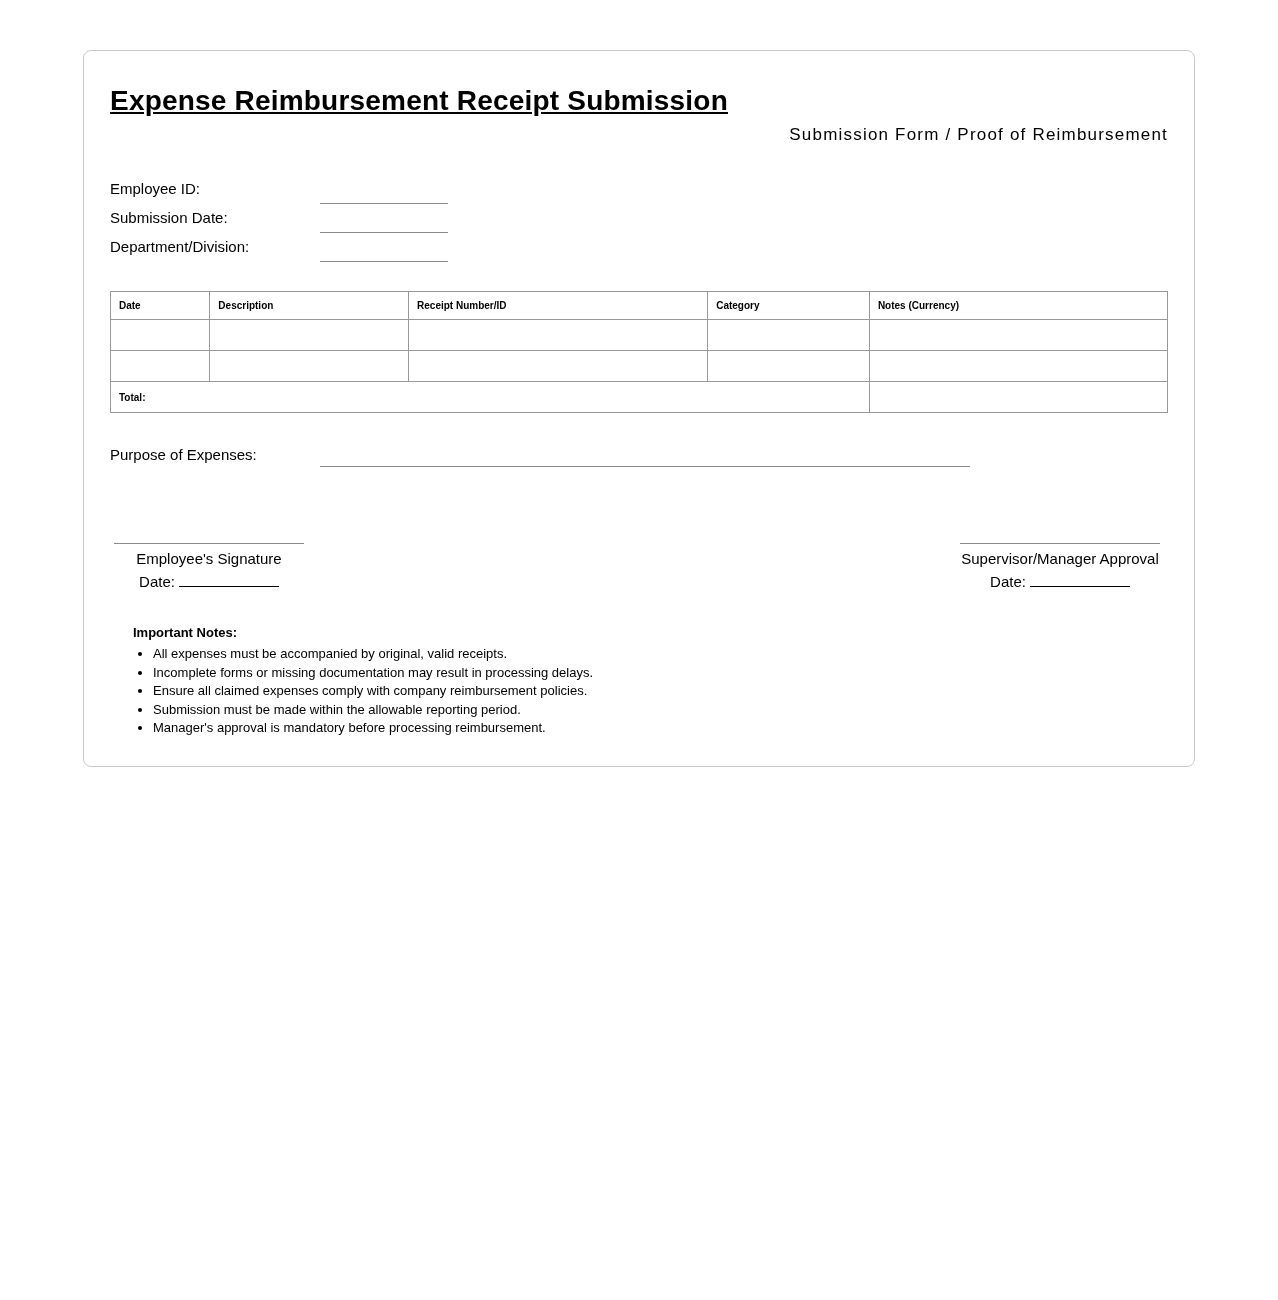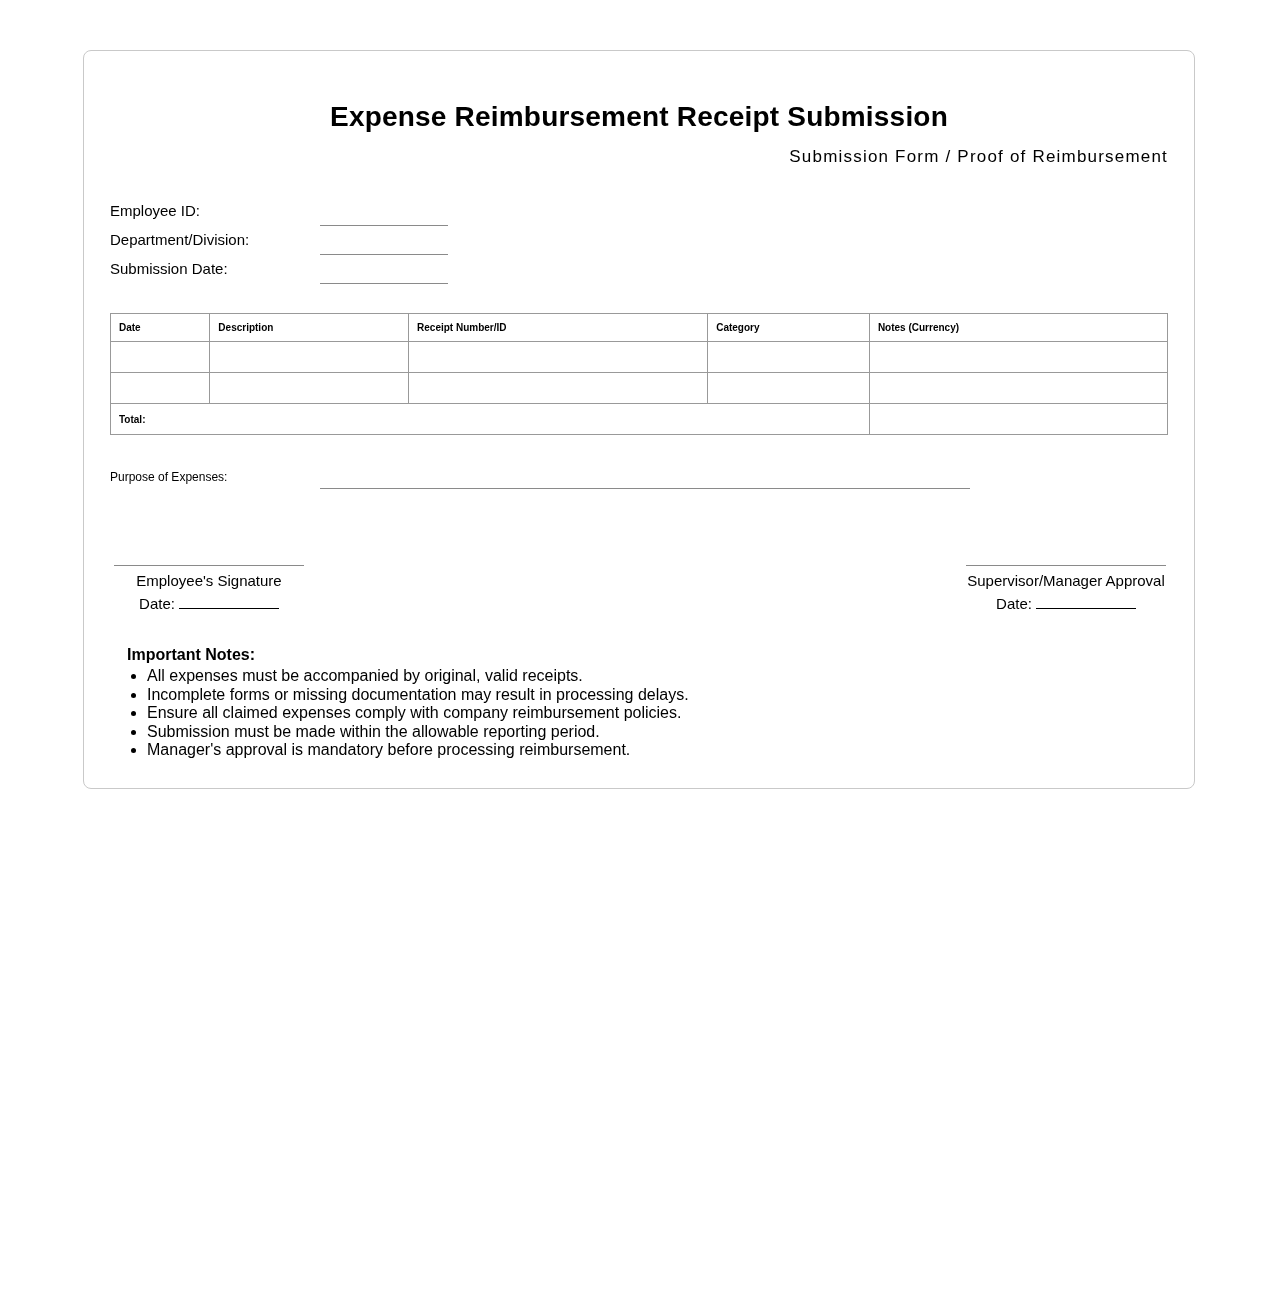--- a/index.html
+++ b/index.html
@@ -13,26 +13,26 @@
   .page { width: 1278px; min-height: 1300px; }
   .card {
     width: 1112px;
     margin: 50px auto 0;
     border: 1px solid var(--card-border, #c9c9c9);
     border-radius: 8px;
     padding: 36px 26px 28px;
     background: #fff;
   }
   .title {
-    margin: 16px;
-    text-align: center;
+    margin: 0;
     font-size: 28px;
     line-height: 1;
     font-weight: bold;
     letter-spacing: 0.2px;
+    text-decoration: underline;
   }
   .subtitle {
     text-align: right;
     font-size: 17px;
     letter-spacing: 1.2px;
     margin-top: 10px;
   }
   .fields { margin-top: 35px; font-size: 15px; }
   .field-row { display: flex; height: 29px; }
   .flabel { flex: 0 0 210px; line-height: 18px; }
@@ -51,70 +51,70 @@
   }
   table.expense th, table.expense td {
     border: 1px solid var(--table-border, #999);
     padding: 4px 8px;
     text-align: left;
     vertical-align: middle;
   }
   table.expense th { line-height: 17px; padding: 5px 8px; font-weight: bold; }
   table.expense tbody td { height: 31px; }
   td.total-label { text-align: right; font-weight: bold; }
-  .purpose-row { display: flex; margin-top: 33px; font-size: 12px; }
+  .purpose-row { display: flex; margin-top: 33px; font-size: 15px; }
   .purpose-line {
     flex: 0 0 650px;
     height: 21px;
     border-bottom: 1px solid var(--line-gray, #8a8a8a);
   }
   .sig-row {
     display: flex;
     justify-content: space-between;
     margin-top: 76px;
     font-size: 15px;
   }
   .sig-block { text-align: center; }
   .sig-block.left { width: 190px; margin-left: 4px; }
-  .sig-block.right { width: 200px; margin-right: 2px; }
+  .sig-block.right { width: 200px; margin-right: 8px; }
   .sig-line { border-top: 1px solid var(--line-gray, #8a8a8a); height: 0; }
   .sig-label { margin-top: 6px; white-space: nowrap; line-height: 17px; }
   .date-row { margin-top: 6px; white-space: nowrap; }
   .date-line {
     display: inline-block;
     width: 100px;
     height: 13px;
     margin-left: 4px;
     border-bottom: 1px solid var(--date-line, #000);
   }
-  .notes { margin-top: 34px; margin-left: 17px; font-size: 16px; }
+  .notes { margin-top: 34px; margin-left: 23px; font-size: 13px; }
   .notes-title { font-weight: bold; line-height: 17px; }
   .notes ul { margin: 4px 0 0; padding-left: 20px; }
   .notes li { line-height: 18.5px; }
 </style>
 </head>
 <body>
 
 <div class="page">
   <div class="card">
 
     <h1 class="title">Expense Reimbursement Receipt Submission</h1>
     <div class="subtitle">Submission Form / Proof of Reimbursement</div>
 
     <div class="fields">
       <div class="field-row">
         <span class="flabel">Employee ID:</span>
         <span class="blank"></span>
       </div>
       <div class="field-row">
-        <span class="flabel">Department/Division:</span>
+        <span class="flabel">Submission Date:</span>
         <span class="blank"></span>
       </div>
       <div class="field-row">
-        <span class="flabel">Submission Date:</span>
+        <span class="flabel">Department/Division:</span>
         <span class="blank"></span>
       </div>
     </div>
 
 
     <table class="expense">
       <colgroup>
         <col style="width:9.4%">
         <col style="width:18.8%">
         <col style="width:28.3%">

